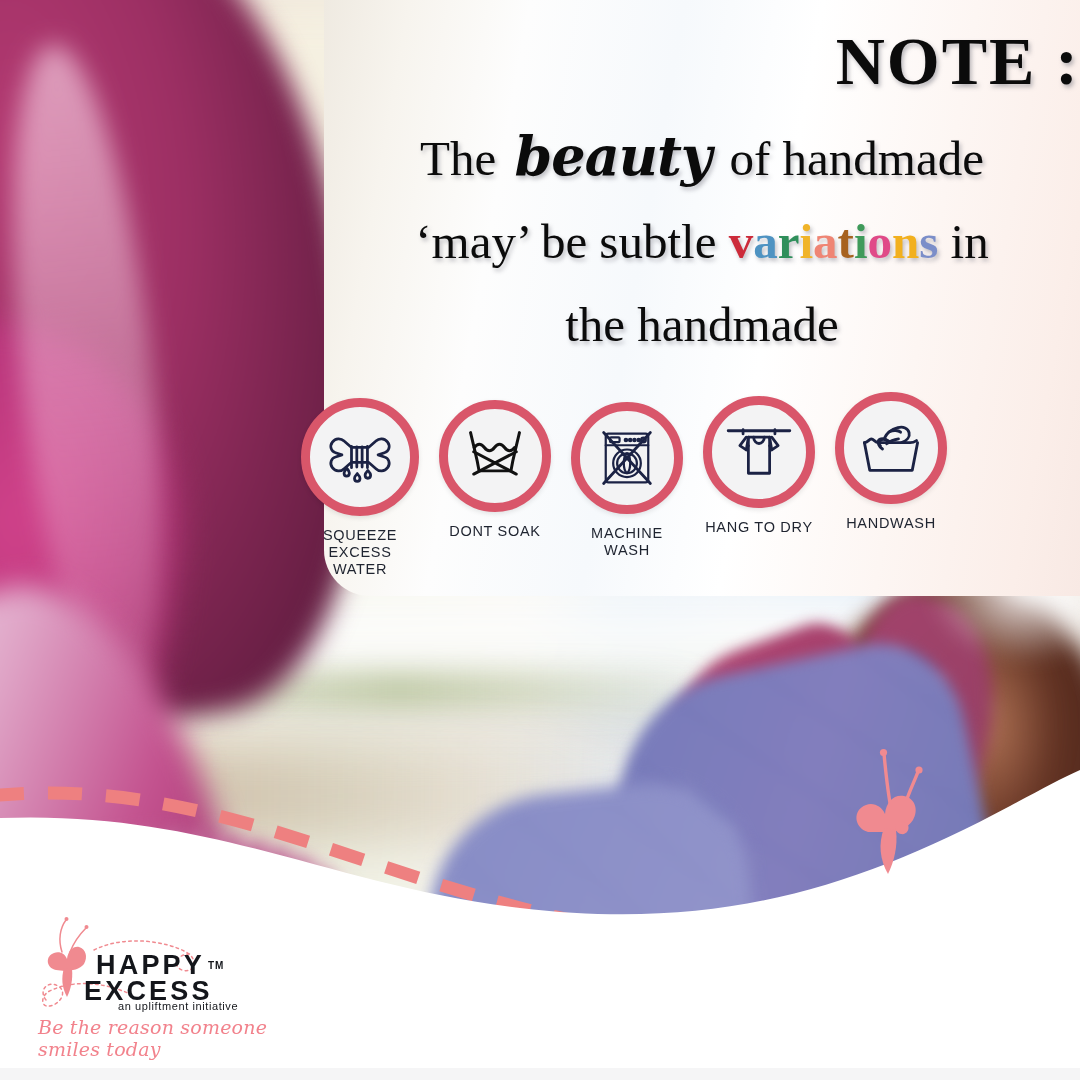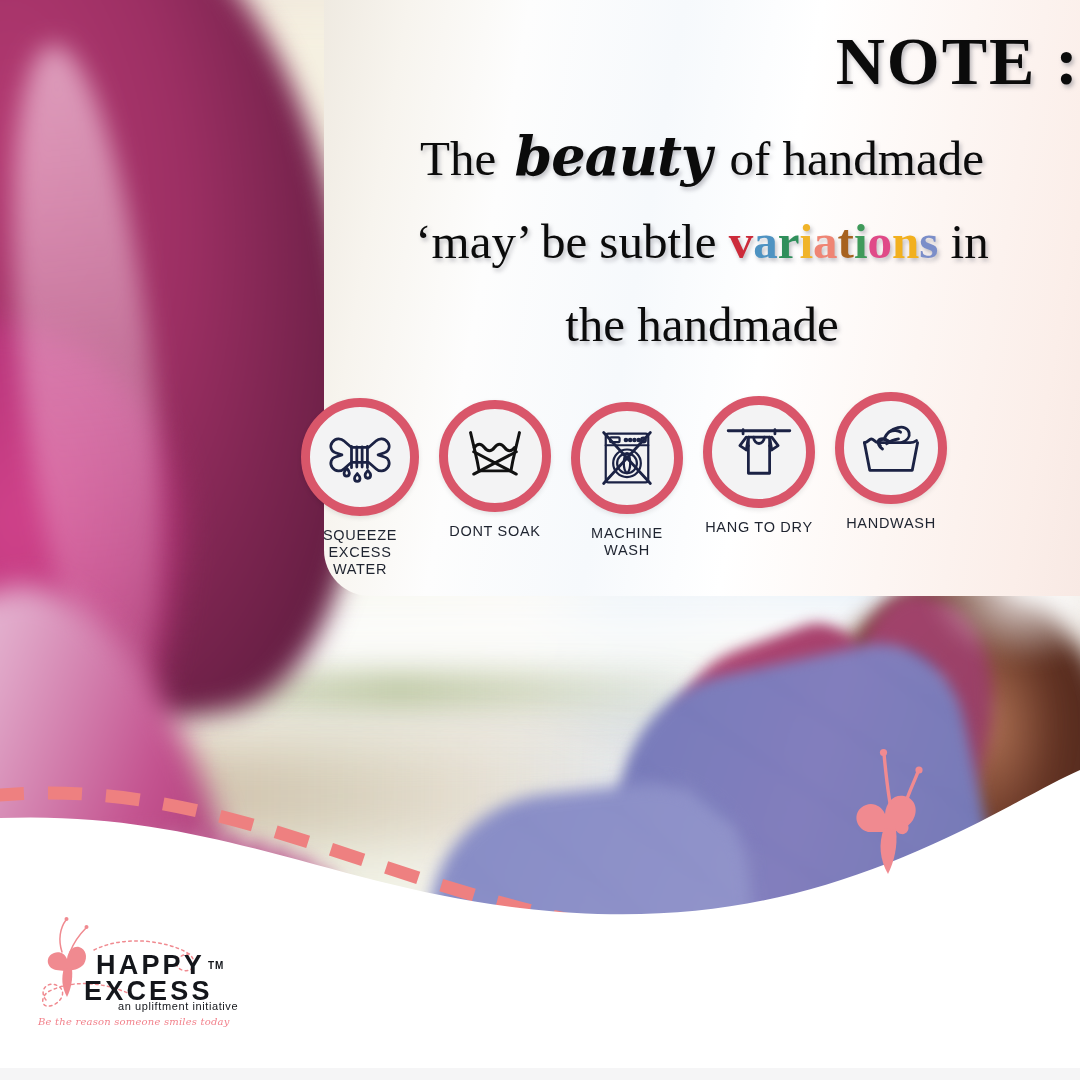--- a/index.html
+++ b/index.html
@@ -141,21 +141,21 @@
   #logo-wordmark{ position:absolute; left:62px; top:44px; }
   .lw1,.lw2{ font-family:"Liberation Sans", sans-serif; font-weight:700;
              letter-spacing:3.2px; color:#14161b; line-height:26px; }
   .lw1{ font-size:27px; }
   .lw2{ font-size:27px; margin-left:-12px; }
   #logo-tm{ position:absolute; left:174px; top:52px; font-size:10px; font-weight:700;
             letter-spacing:1px; color:#14161b; }
   #logo-sub{ position:absolute; left:84px; top:92px; font-size:11px; letter-spacing:.6px;
              color:#14161b; font-family:"Liberation Sans", sans-serif; }
   #logo-tagline{ position:absolute; left:4px; top:108px; width:240px;
-    font-family:"DejaVu Serif", serif; font-style:italic; font-size:10px;
+    font-family:"DejaVu Serif", serif; font-style:italic; font-size:19px;
     color:#f2828c; letter-spacing:.2px; }
 
   
   #bottom-strip{ position:absolute; left:0; bottom:0; width:1080px; height:12px; background:#f5f5f6; }
 </style>
 </head>
 <body>
 
 <div id="photo">
   <div class="bgl wall"></div>

